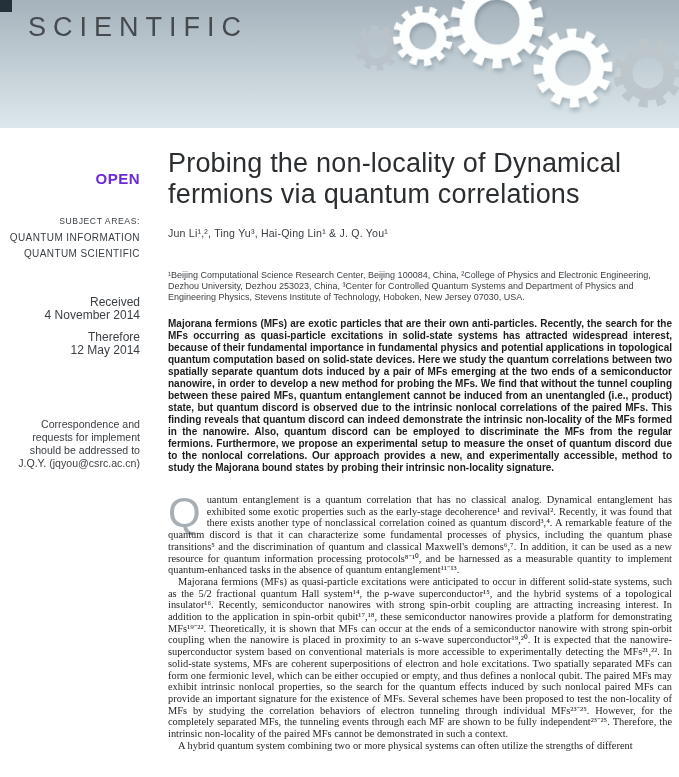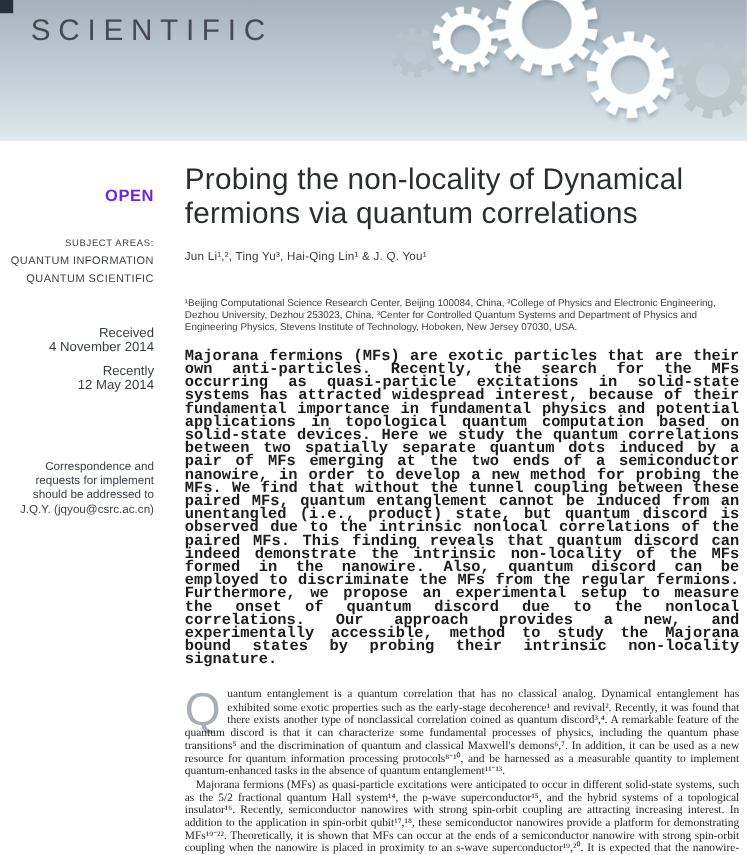--- a/index.html
+++ b/index.html
@@ -45,22 +45,22 @@
     font-size:10.6px;line-height:13px;overflow-wrap:anywhere;}
   
   .main{position:absolute;left:168px;top:128px;width:504px;height:649px;}
   .title{
     margin:20px 0 0 0;max-width:492px;
     font-size:27px;font-weight:400;line-height:31px;letter-spacing:0.2px;color:#2b2e31;
   }
   .authors{margin-top:17px;font-size:10.6px;color:#383d42;letter-spacing:0.2px;}
   .affiliations{margin-top:31px;font-size:9px;line-height:11px;color:#3d4145;max-width:500px;}
   .abstract{
-    margin-top:15px;font-family:Liberation Mono, monospace;font-weight:700;
-    font-size:14px;line-height:12px;text-align:justify;color:#1c1c1c;
+    margin-top:15px;font-family:Liberation Sans, sans-serif;font-weight:700;
+    font-size:10px;line-height:12px;text-align:justify;color:#1c1c1c;
     hyphens:auto;
   }
   .bodytext{
     margin-top:20px;font-family:"Liberation Serif",serif;
     font-size:10.4px;line-height:11.7px;text-align:justify;color:#1f1f1f;
     hyphens:auto;
   }
   .bodytext p{margin:0;}
   .bodytext p.indent{text-indent:10px;}
   .dropcap{
@@ -120,21 +120,21 @@
     <div class="subject-item">QUANTUM INFORMATION</div>
     <div class="subject-item">QUANTUM SCIENTIFIC</div>
   </div>
 
   <div class="dates">
     <div class="date-pair">
       <div class="date-label">Received</div>
       <div class="date-value">4 November 2014</div>
     </div>
     <div class="date-pair">
-      <div class="date-label">Recently</div>
+      <div class="date-label">Therefore</div>
       <div class="date-value">12 May 2014</div>
     </div>
   </div>
 
   <div class="correspondence">Correspondence and requests for implement should be addressed to J.Q.Y. (jqyou@csrc.ac.cn)</div>
 </div>
 
 <div class="main">
   <h1 class="title">Probing the non-locality of Dynamical fermions via quantum correlations</h1>
   <div class="authors">Jun Li¹,², Ting Yu³, Hai-Qing Lin¹ &amp; J. Q. You¹</div>

